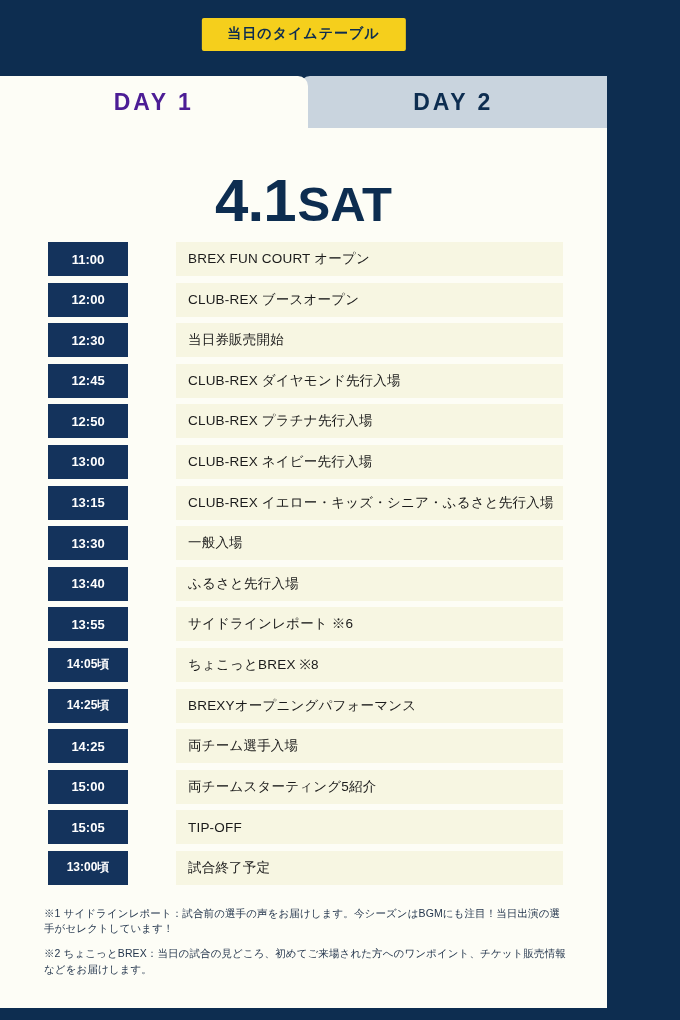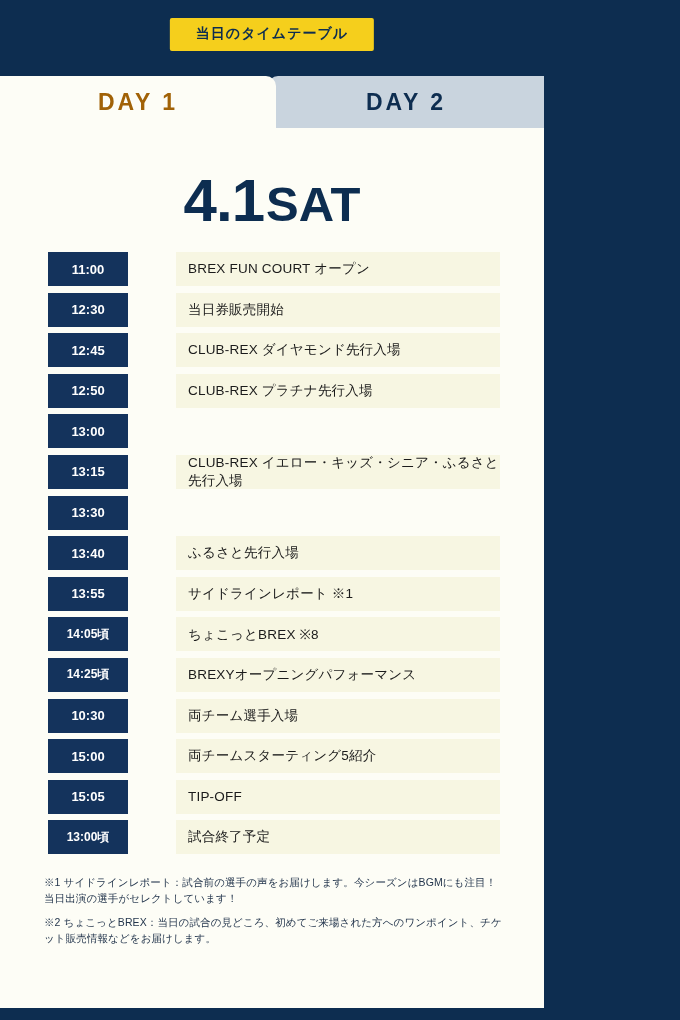--- a/index.html
+++ b/index.html
@@ -8,21 +8,21 @@
   }
   body {
     width: 680px;
     height: 1020px;
     background: #0d2d50;
     font-family: "Liberation Sans", sans-serif;
     overflow: hidden;
   }
   .page {
     position: relative;
-    width: 544px;
+    width: 607px;
     height: 1020px;
     background: #0d2d50;
     overflow: hidden;
   }
 
   
   .ribbon-area {
     position: relative;
     height: 76px;
     background: #0d2d50;
@@ -56,21 +56,21 @@
     display: flex;
     align-items: center;
     justify-content: center;
     font-size: 23px;
     font-weight: bold;
     letter-spacing: 3px;
   }
   .tab-1 {
     width: 340px;
     background: #fdfdf6;
-    color: #a16207;
+    color: #4c1d95;
     border-top-right-radius: 10px;
     position: relative;
     z-index: 3;
   }
   .tab-2 {
     width: 340px;
     background: #c9d4de;
     color: #0d2d50;
     border-top-left-radius: 10px;
     margin-left: -8px;
@@ -83,21 +83,21 @@
     background: #fdfdf6;
     height: 880px;
     position: relative;
     padding: 0;
     box-sizing: border-box;
   }
 
   .date-head {
     text-align: center;
     padding-top: 38px;
-    padding-bottom: 17px;
+    padding-bottom: 7px;
     color: #0d2d50;
     white-space: nowrap;
   }
   .date-num {
     font-size: 60px;
     font-weight: bold;
     letter-spacing: -1px;
   }
   .date-dow {
     font-size: 49px;
@@ -185,71 +185,77 @@
       <span class="date-num">4.1</span><span class="date-dow">SAT</span>
     </div>
 
     <div class="rows">
 
       <div class="row">
         <div class="time">11:00</div>
         <div class="label">BREX FUN COURT オープン</div>
       </div>
 
+      <div class="row">
+        <div class="time">12:00</div>
+        <div class="label">CLUB-REX ブースオープン</div>
+      </div>
 
       <div class="row">
         <div class="time">12:30</div>
         <div class="label">当日券販売開始</div>
       </div>
 
       <div class="row">
         <div class="time">12:45</div>
         <div class="label">CLUB-REX ダイヤモンド先行入場</div>
       </div>
 
       <div class="row">
         <div class="time">12:50</div>
         <div class="label">CLUB-REX プラチナ先行入場</div>
       </div>
 
       <div class="row">
         <div class="time">13:00</div>
+        <div class="label">CLUB-REX ネイビー先行入場</div>
       </div>
 
       <div class="row">
         <div class="time">13:15</div>
         <div class="label">CLUB-REX イエロー・キッズ・シニア・ふるさと先行入場</div>
       </div>
 
       <div class="row">
         <div class="time">13:30</div>
+        <div class="label">一般入場</div>
       </div>
 
       <div class="row">
         <div class="time">13:40</div>
         <div class="label">ふるさと先行入場</div>
       </div>
 
       <div class="row">
         <div class="time">13:55</div>
-        <div class="label">サイドラインレポート ※1</div>
+        <div class="label">サイドラインレポート ※6</div>
       </div>
 
       <div class="row">
         <div class="time small">14:05頃</div>
         <div class="label">ちょこっとBREX ※8</div>
       </div>
 
       <div class="row">
         <div class="time small">14:25頃</div>
         <div class="label">BREXYオープニングパフォーマンス</div>
       </div>
 
       <div class="row">
-        <div class="time">10:30</div>
+        <div class="time">14:25</div>
         <div class="label">両チーム選手入場</div>
       </div>
 
       <div class="row">
         <div class="time">15:00</div>
         <div class="label">両チームスターティング5紹介</div>
       </div>
 
       <div class="row">
         <div class="time">15:05</div>

